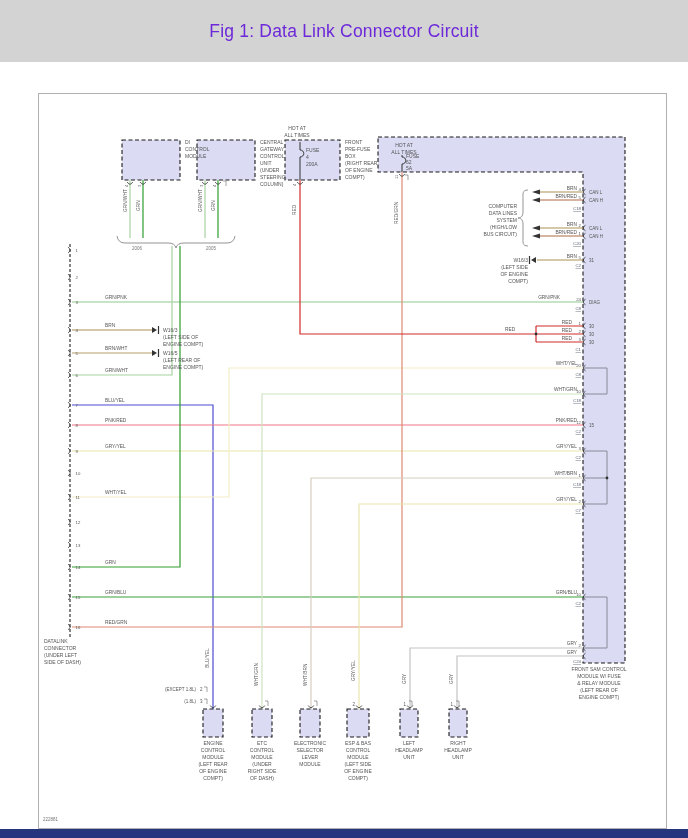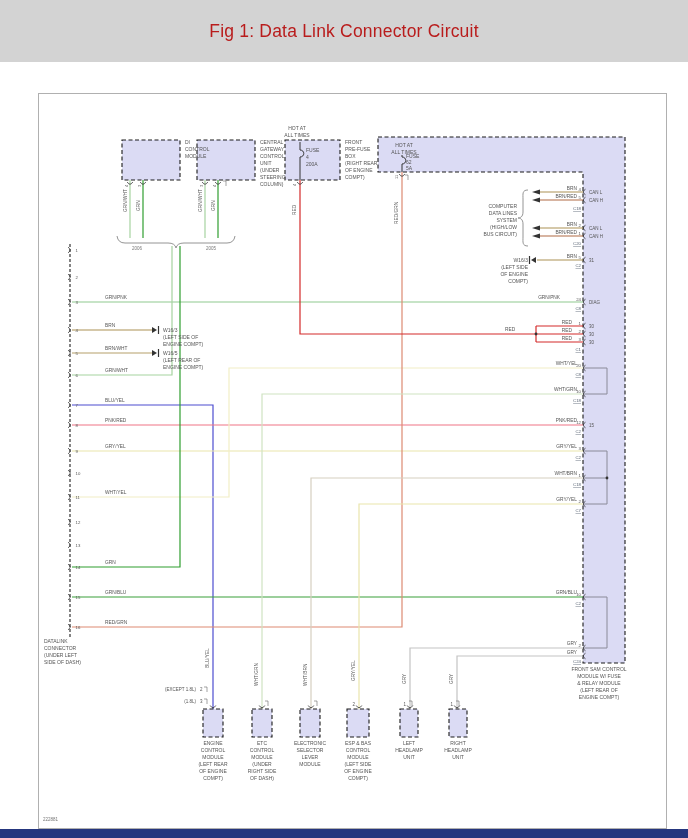--- a/index.html
+++ b/index.html
@@ -1,20 +1,20 @@
 <!DOCTYPE html>
 <html><head>
 <meta charset="utf-8">
 <style>
   html,body{margin:0;padding:0;background:#fff;}
   #stage{position:relative;width:688px;height:838px;background:#fff;overflow:hidden;
          font-family:"Liberation Sans", sans-serif;}
   #titlebar{position:absolute;left:0;top:0;width:688px;height:62px;background:#d3d3d3;
             display:flex;align-items:center;justify-content:center;}
-  #titlebar .t{font-size:17.5px;color:#b91c1c;letter-spacing:.2px;}
+  #titlebar .t{font-size:17.5px;color:#6d28d9;letter-spacing:.2px;}
   #footerbar{position:absolute;left:0;top:829px;width:688px;height:9px;background:#25367e;}
   svg{position:absolute;left:0;top:0;}
   svg text{font-family:"Liberation Sans", sans-serif;}
 </style>
 </head>
 <body>
 
 <div id="stage">
   <div id="titlebar">
     <span class="t">Fig 1: Data Link Connector Circuit</span>

